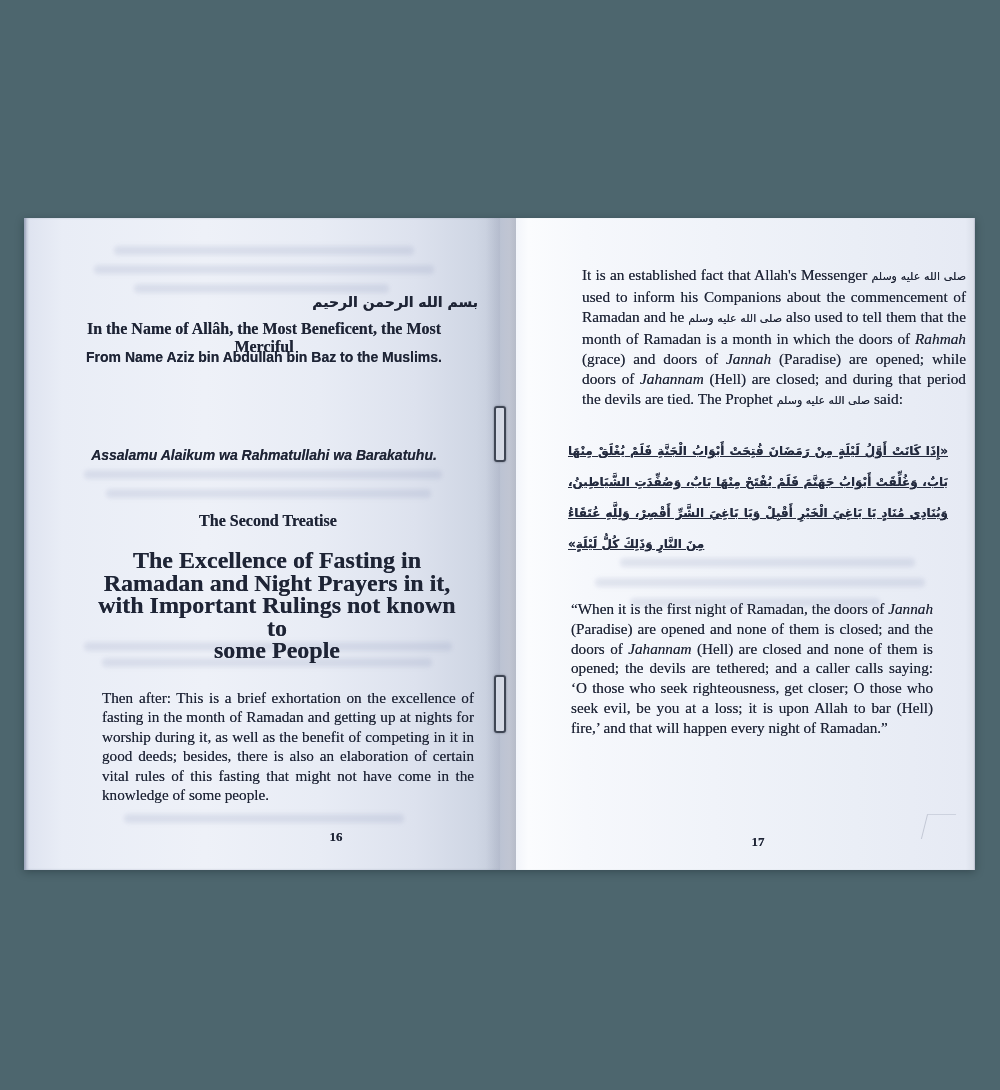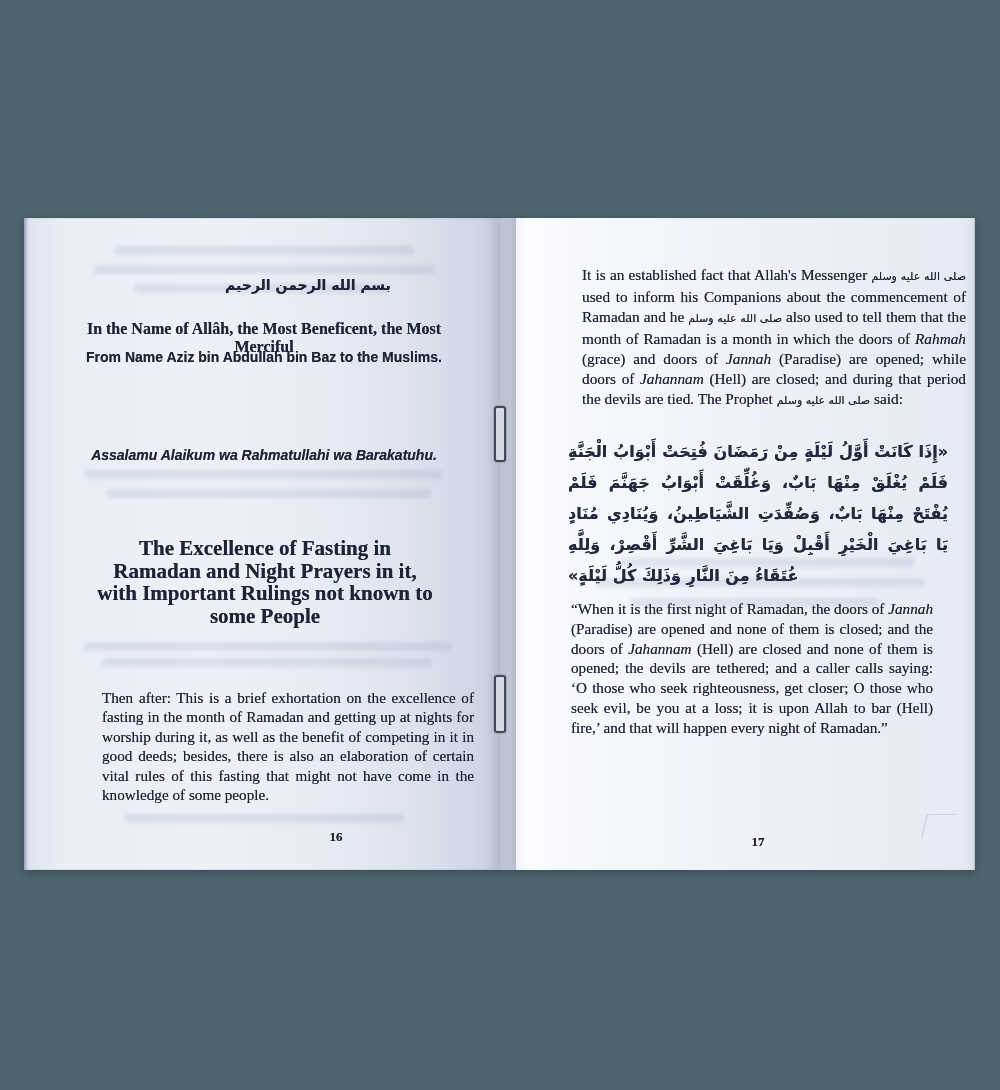--- a/index.html
+++ b/index.html
@@ -18,34 +18,34 @@
   .abs{position:absolute;}
   .ctr{text-align:center;}
   .jst{text-align:justify;}
   .sans{font-family:"Liberation Sans","DejaVu Sans",sans-serif;}
   .ar{font-family:"DejaVu Sans",sans-serif;direction:rtl;unicode-bidi:isolate;}
   .seg-it{font-style:italic;}
   .seg-ar-sm{font-family:"DejaVu Sans",sans-serif;font-size:11px;font-weight:normal;
              direction:rtl;unicode-bidi:isolate;}
 
   
-  .bismillah{left:114px;top:59px;width:340px;font-size:14px;font-weight:bold;text-align:center;}
+  .bismillah{left:114px;top:76px;width:340px;font-size:14px;font-weight:bold;text-align:right;}
   .name-line{left:40px;top:102px;width:400px;font-size:16px;font-weight:bold;}
   .from-line{left:50px;top:131px;width:380px;font-size:14px;font-weight:bold;}
   .dua{left:56px;top:160px;width:376px;font-size:14px;font-weight:bold;line-height:21px;}
   .salam{left:50px;top:229px;width:380px;font-size:14px;font-weight:bold;font-style:italic;}
   .treatise{left:56px;top:294px;width:376px;font-size:16px;font-weight:bold;}
-  .title{left:50px;top:319px;width:382px;font-size:21px;font-weight:bold;line-height:22.5px;margin:0;}
+  .title{left:50px;top:319px;width:382px;font-size:24px;font-weight:bold;line-height:22.5px;margin:12px;}
   .body-left{left:62px;top:454px;width:372px;font-size:15.2px;line-height:19.4px;margin:16px;}
   .pagenum{font-size:13px;font-weight:bold;}
   .pn-left{left:282px;top:611px;width:60px;}
   
   .intro{left:66px;top:31px;width:384px;font-size:15.3px;line-height:20px;margin:16px;}
-  .hadith{left:68px;top:218px;width:380px;font-size:16px;font-weight:bold;line-height:31px;
-          text-align:justify;text-align-last:left;color:#232a3e;}
+  .hadith{left:68px;top:218px;width:380px;font-size:12px;font-weight:bold;line-height:31px;
+          text-align:justify;text-align-last:left;color:#232a3e;text-decoration:underline;}
   .translation{left:71px;top:381px;width:362px;font-size:15.2px;line-height:19.8px;margin:0;}
   .also-said{left:68px;top:574px;width:384px;font-size:15.3px;margin:0;}
   .pn-right{left:66px;top:616px;width:384px;text-align:center;}
 
   
   .ghost{position:absolute;height:9px;border-radius:5px;background:rgba(122,138,180,.17);
          filter:blur(2px);}
   .crease{position:absolute;left:424px;top:596px;width:28px;height:24px;opacity:.55;
           border-left:1.5px solid rgba(100,110,132,.5);border-top:1.5px solid rgba(100,110,132,.35);
           transform:skewX(-14deg);}
@@ -70,20 +70,21 @@
       <div class="ghost" style="top:252px;left:60px;width:358px;"></div>
       <div class="ghost" style="top:271px;left:82px;width:325px;"></div>
       <div class="ghost" style="top:424px;left:60px;width:368px;"></div>
       <div class="ghost" style="top:440px;left:78px;width:330px;"></div>
       <div class="ghost" style="top:596px;left:100px;width:280px;"></div>
 
       <div class="abs bismillah ar">بسم الله الرحمن الرحيم</div>
       <div class="abs name-line ctr">In the Name of Allâh, the Most Beneficent, the Most Merciful</div>
       <div class="abs from-line ctr sans">From Name Aziz bin Abdullah bin Baz to the Muslims.</div>
       <div class="abs salam ctr sans">Assalamu Alaikum wa Rahmatullahi wa Barakatuhu.</div>
+      <div class="abs treatise ctr">The Second Treatise</div>
       <h1 class="abs title ctr">The Excellence of Fasting in<br>Ramadan and Night Prayers in it,<br>with Important Rulings not known to<br>some People</h1>
       <p class="abs body-left jst">Then after: This is a brief exhortation on the excellence of fasting in the month of Ramadan and getting up at nights for worship during it, as well as the benefit of competing in it in good deeds; besides, there is also an elaboration of certain vital rules of this fasting that might not have come in the knowledge of some people.</p>
       <div class="abs pagenum pn-left ctr">16</div>
     </div>
 
     <div class="page page-right">
       <div class="ghost" style="top:340px;left:120px;width:295px;"></div>
       <div class="ghost" style="top:360px;left:95px;width:330px;"></div>
       <div class="ghost" style="top:380px;left:130px;width:250px;"></div>
       <div class="crease"></div>

